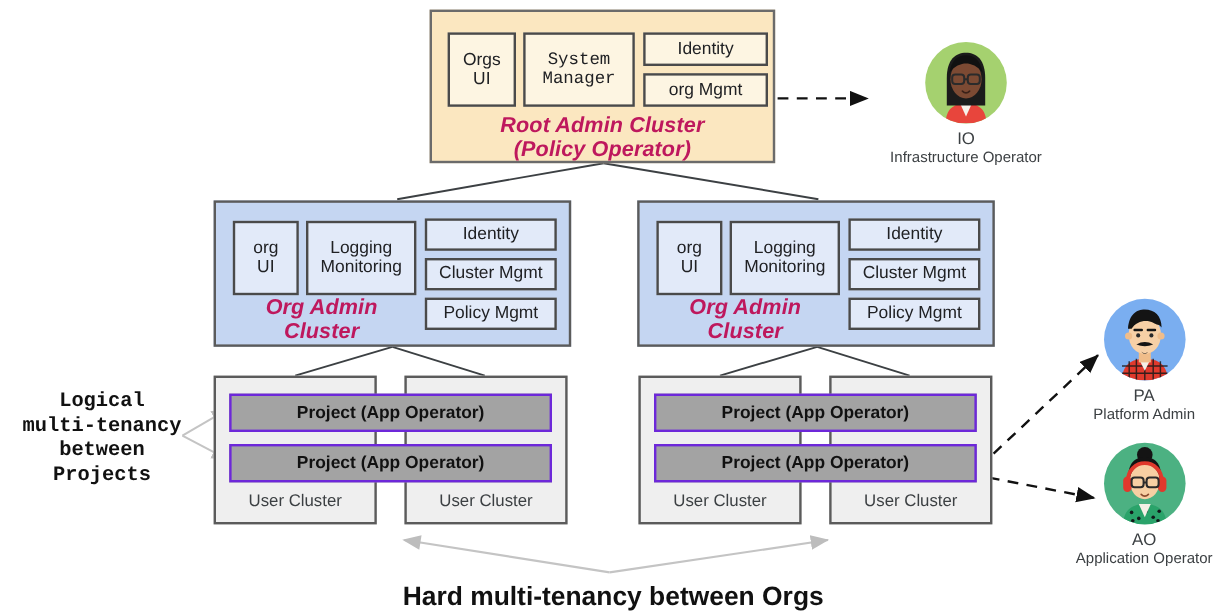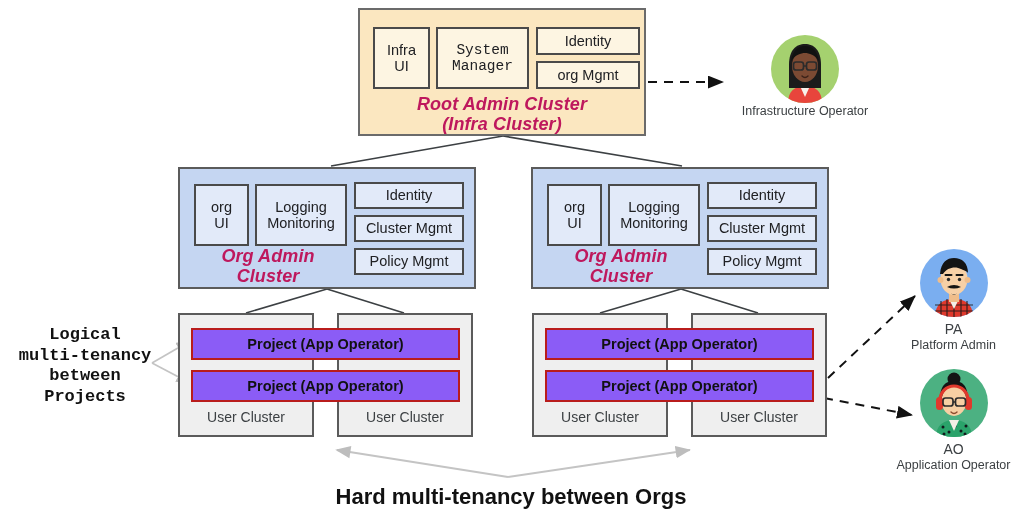--- a/index.html
+++ b/index.html
@@ -8,21 +8,21 @@
 
   .abs{position:absolute;box-sizing:border-box;}
 
   
   .cluster{border:2px solid #4a4a4a;}
   .root-cluster{background:#fbe7c0;border-color:#6b6b6b;}
   .root-sub{background:#fdf5e2;border:2px solid #4a4a4a;}
   .org-cluster{background:#c5d6f2;border-color:#5b5b5b;}
   .org-sub{background:#e2eaf9;border:2px solid #4a4a4a;}
   .user-cluster{background:#efefef;border:2px solid #5b5b5b;}
-  .project{background:#8b5cf6;border:2px solid #b91c1c;}
+  .project{background:#a3a3a3;border:2px solid #6d28d9;}
 
   .ctr{display:flex;align-items:center;justify-content:center;text-align:center;line-height:1.12;}
 
   .lbl-sub{font-size:14.5px;color:#202124;}
   .lbl-cluster-title{font-weight:bold;font-size:18px;color:#be185d;letter-spacing:.1px;font-style:italic;}
   .lbl-usercluster{font-size:14px;color:#3c4043;}
   .lbl-project{font-weight:bold;font-size:14.5px;color:#111;}
 
   .side-note{font-weight:bold;font-size:17px;line-height:1.2;color:#111;text-align:center;}
   .bottom-note{font-weight:bold;font-size:22px;color:#111;text-align:center;}
@@ -70,36 +70,36 @@
 
     <path d="M152,363 L190,341" stroke="#c4c4c4" stroke-width="1.7" fill="none" marker-end="url(#ar-gray)"></path>
     <path d="M152,363 L190,383" stroke="#c4c4c4" stroke-width="1.7" fill="none" marker-end="url(#ar-gray)"></path>
 
     <path d="M337,450 L508,477" stroke="#c4c4c4" stroke-width="1.8" fill="none" marker-start="url(#ar-gray-start)"></path>
     <path d="M508,477 L690,450" stroke="#c4c4c4" stroke-width="1.8" fill="none" marker-end="url(#ar-gray)"></path>
   </svg>
 
   <div class="abs cluster root-cluster" style="left:358px;top:8px;width:288px;height:128px;">
     <div class="abs root-sub ctr" style="left:13px;top:17px;width:57px;height:62px;">
-      <span class="lbl-sub" style="white-space: pre-line;">Infra
+      <span class="lbl-sub" style="white-space: pre-line;">Orgs
 UI</span>
     </div>
     <div class="abs root-sub ctr" style="left:76px;top:17px;width:93px;height:62px;font-family:Liberation Mono, monospace;">
       <span class="lbl-sub" style="white-space: pre-line;">System
 Manager</span>
     </div>
     <div class="abs root-sub ctr" style="left:176px;top:17px;width:104px;height:28px;">
       <span class="lbl-sub">Identity</span>
     </div>
     <div class="abs root-sub ctr" style="left:176px;top:51px;width:104px;height:28px;">
       <span class="lbl-sub">org Mgmt</span>
     </div>
     <div class="abs ctr" style="left:0;top:84px;width:100%;height:40px;flex-direction:column;">
       <span class="lbl-cluster-title">Root Admin Cluster</span>
-      <span class="lbl-cluster-title">(Infra Cluster)</span>
+      <span class="lbl-cluster-title">(Policy Operator)</span>
     </div>
   </div>
 
   <div class="abs cluster org-cluster" style="left:178px;top:167px;width:298px;height:122px;">
     <div class="abs org-sub ctr" style="left:14px;top:15px;width:55px;height:62px;">
       <span class="lbl-sub" style="white-space: pre-line;">org
 UI</span>
     </div>
     <div class="abs org-sub ctr" style="left:75px;top:15px;width:92px;height:62px;">
       <span class="lbl-sub" style="white-space: pre-line;">Logging
@@ -200,20 +200,21 @@
 
         <path d="M20 26 C22 15 27 11 34 11 C41 11 46 15 48 26 C44 20 38 18 34 18 C30 18 24 20 20 26 Z" fill="#111"></path>
 
         <rect x="22.5" y="27" width="10" height="8" rx="2.5" fill="none" stroke="#2b2b2b" stroke-width="1.7"></rect>
         <rect x="35.5" y="27" width="10" height="8" rx="2.5" fill="none" stroke="#2b2b2b" stroke-width="1.7"></rect>
         <path d="M32.5 31 L35.5 31" stroke="#2b2b2b" stroke-width="1.7"></path>
 
         <path d="M31 41 Q34 44 37 41" stroke="#3a2118" stroke-width="1.4" fill="none" stroke-linecap="round"></path>
       </svg>
     </div>
+    <div class="initials">IO</div>
     <div class="role">Infrastructure Operator</div>
   </div>
 
   <div class="abs persona" style="left:885px;top:249px;width:137px;">
     <div class="avatar" style="background:#7aaef0;">
       <svg viewBox="0 0 68 68" width="68" height="68">
 
         <path d="M15 68 C15 55 23 50 34 50 C45 50 53 55 53 68 Z" fill="#e0392c"></path>
         <g stroke="#1b1b1b" stroke-width="1.2" opacity=".85">
           <path d="M21 52 L21 68 M27 50 L27 68 M34 50 L34 68 M41 50 L41 68 M47 52 L47 68"></path>

